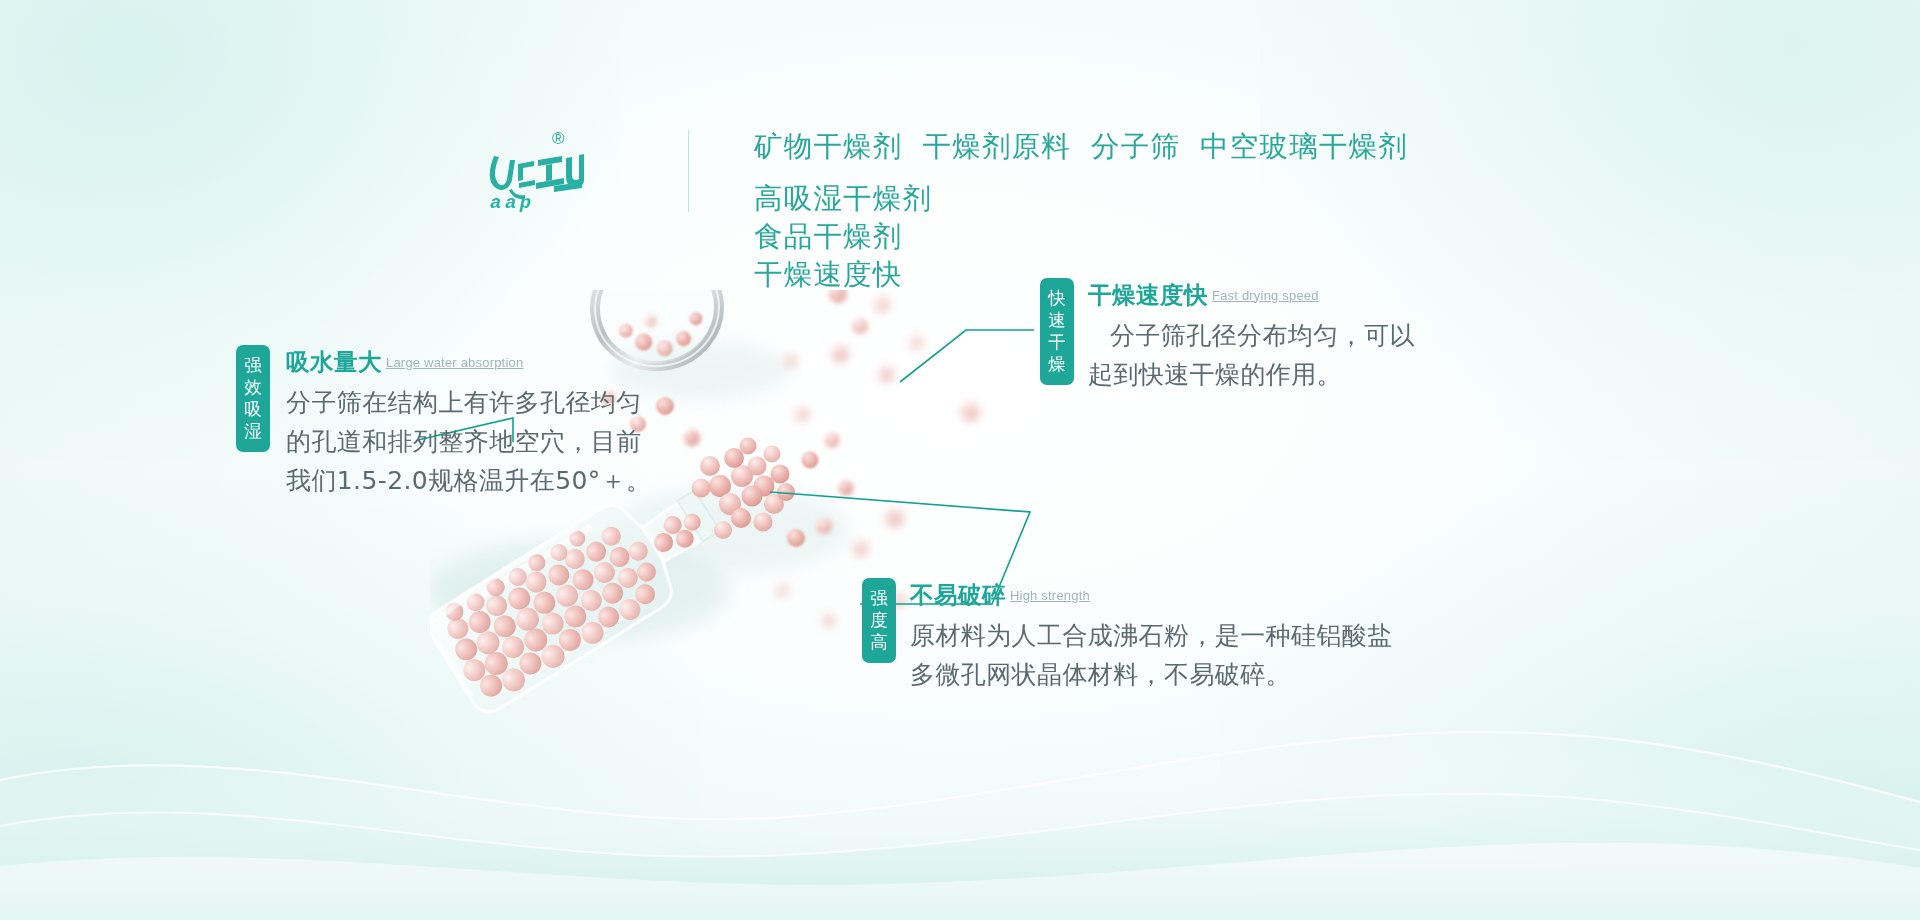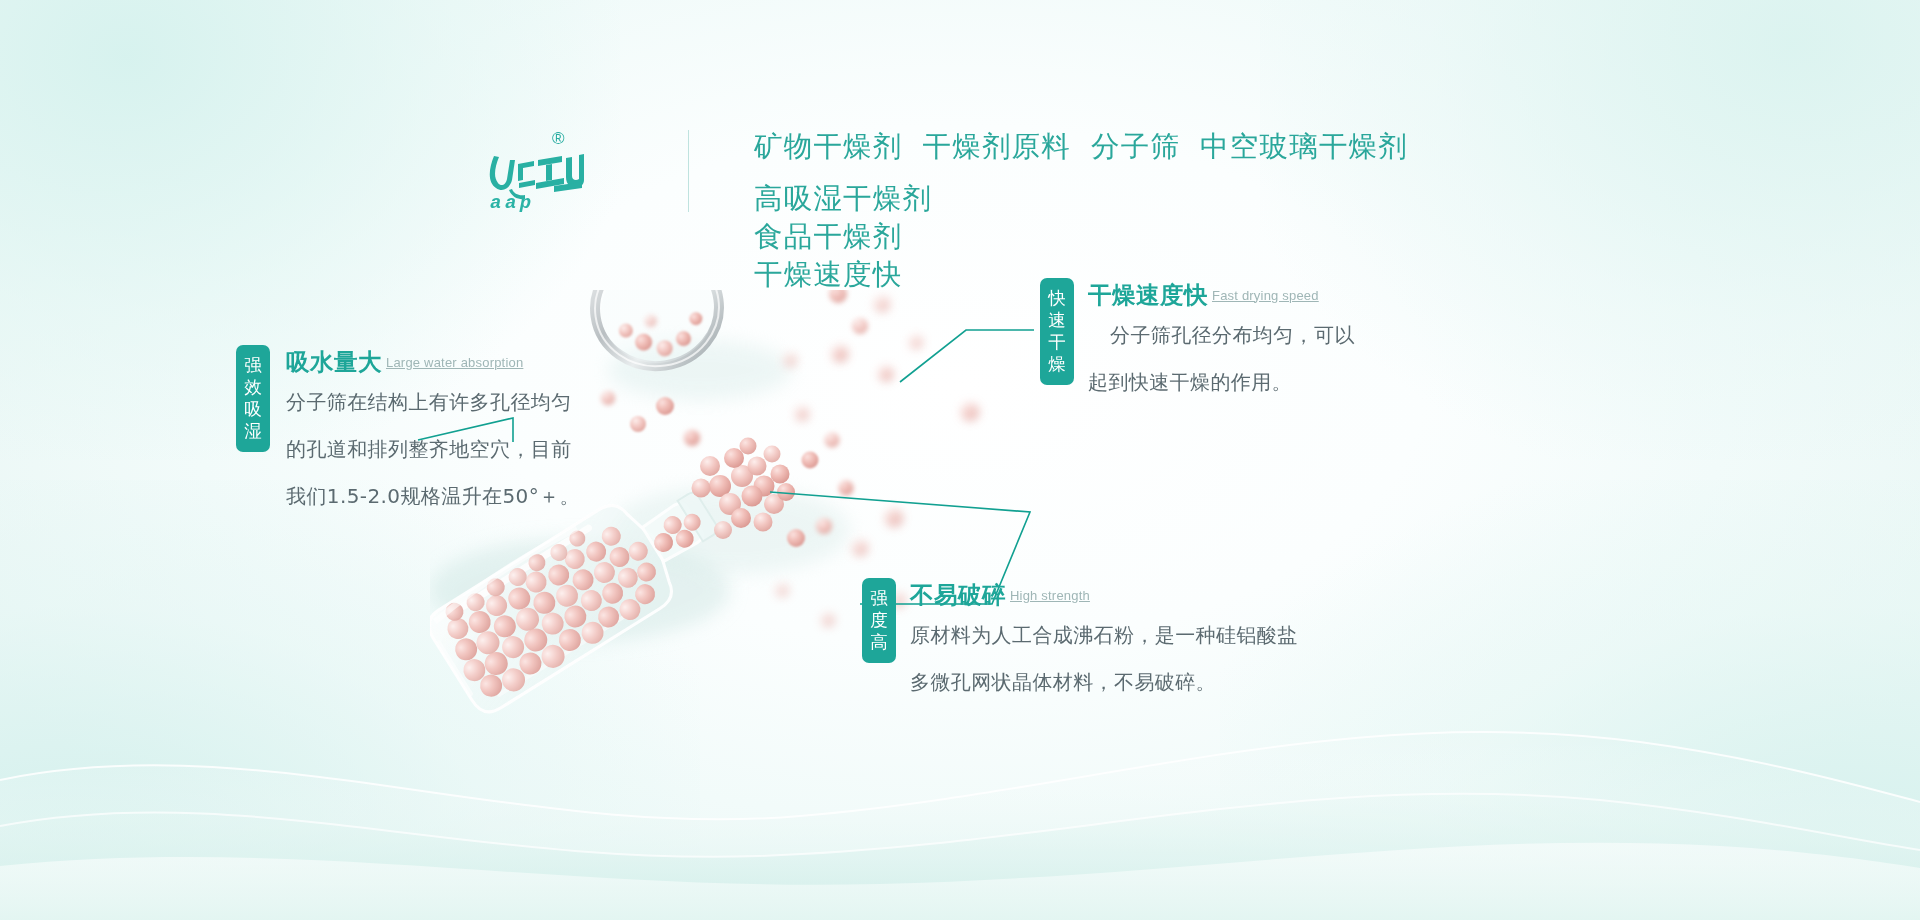--- a/index.html
+++ b/index.html
@@ -103,28 +103,28 @@
     font-size: 23.5px; font-weight: 700; color: #1ea699; letter-spacing: .5px;
     font-family: "DejaVu Sans", "Liberation Sans", sans-serif;
   }
   .chead-en {
     font-size: 13px; color: #9fb6b6; margin-left: 4px; letter-spacing: .2px;
     font-family: "Liberation Sans", sans-serif;
     text-decoration: underline;
   }
   .cbody {
     margin-top: 9px;
-    font-size: 20px;
+    font-size: 25px;
     line-height: 31px;
     color: #5b6a70;
     letter-spacing: .4px;
     white-space: nowrap;
     font-family: "DejaVu Sans", "Liberation Sans", sans-serif;
   }
-  .cbody div + div { margin-top: 16px; }
+  .cbody div + div { margin-top: 8px; }
 
   
   #callout-left  { left: 236px; top: 345px; }
   #callout-left .vtag { margin-right: 16px; }
   #callout-left .cbody { text-indent: 0; }
 
   #callout-top-right { left: 1040px; top: 278px; }
   #callout-top-right .vtag { margin-right: 14px; }
 
   #callout-bottom-right { left: 862px; top: 578px; }

